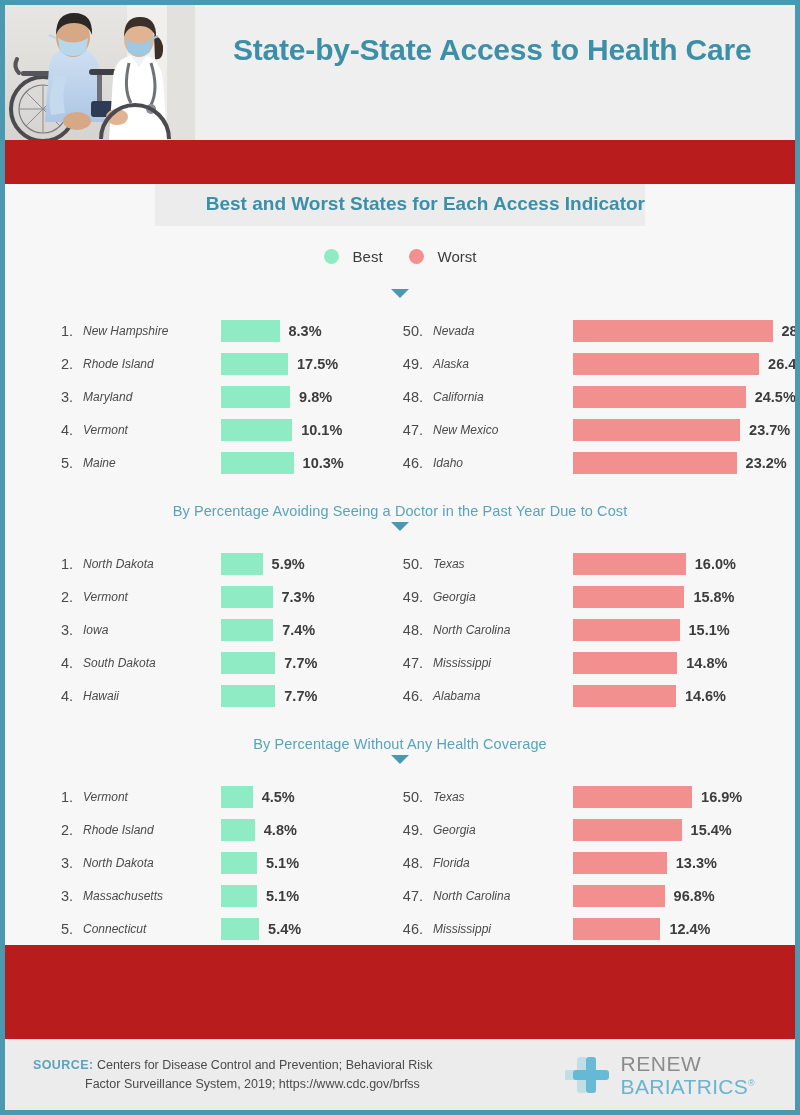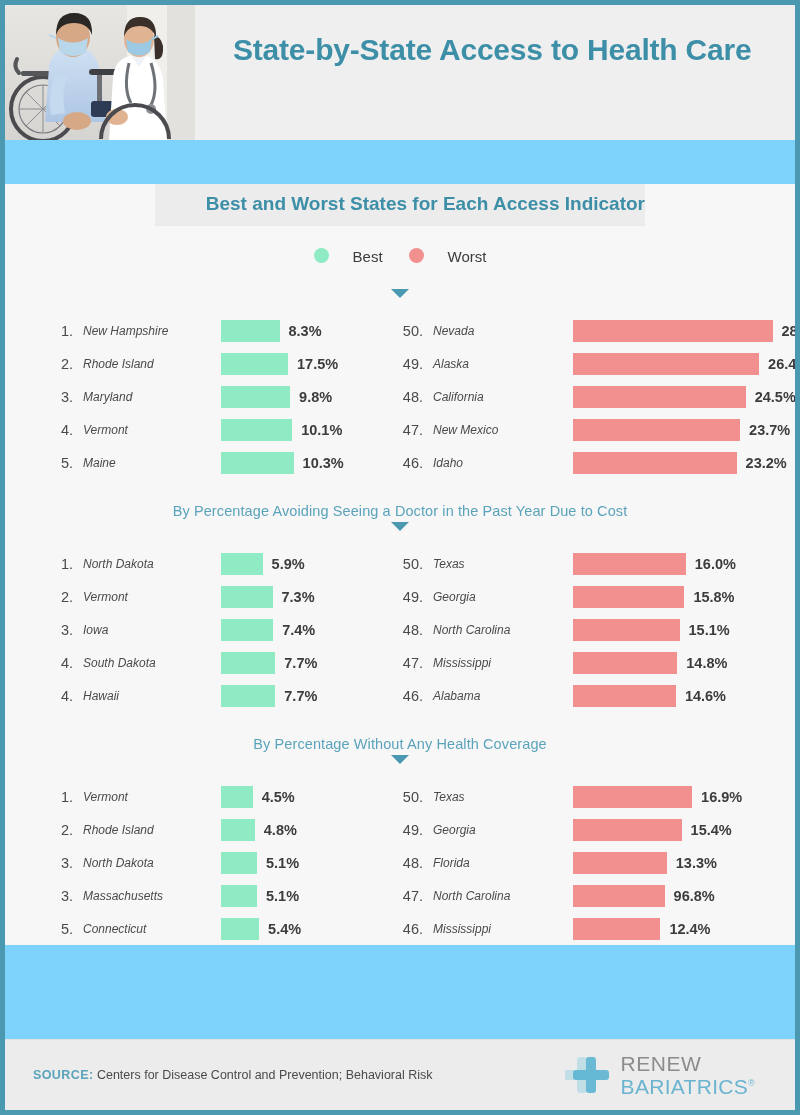--- a/index.html
+++ b/index.html
@@ -9,21 +9,21 @@
   }
   body {
     font-family: "Liberation Sans", sans-serif;
   }
   .page {
     position: relative;
     width: 800px;
     height: 1115px;
     box-sizing: border-box;
     border: 5px solid #4a99b0;
-    background: #7dd3fc;
+    background: #b91c1c;
     overflow: hidden;
   }
 
   
   .header {
     position: relative;
     height: 135px;
     background: #efefef;
     overflow: hidden;
   }
@@ -68,22 +68,22 @@
 
   .legend {
     margin-top: 22px;
     display: flex;
     justify-content: center;
     align-items: center;
     gap: 26px;
   }
   .legend-item {
     display: flex;
-    align-items: flex-start;
-    gap: 24px;
+    align-items: center;
+    gap: 14px;
     font-size: 15px;
     color: #3c3c3c;
   }
   .legend-dot {
     width: 15px; height: 15px;
     border-radius: 50%;
     display: block;
   }
 
   .indicator {
@@ -518,20 +518,21 @@
             </div>
           </div>
         </div>
       </div>
   </div>
 
   <div class="footer">
     <div class="source">
       <span class="source-label">SOURCE:</span>
       <span>Centers for Disease Control and Prevention; Behavioral Risk</span>
+      <span class="source-line2">Factor Surveillance System, 2019; https://www.cdc.gov/brfss</span>
     </div>
     <div class="logo">
       <span class="logo-mark">
         <svg width="46" height="46" viewBox="0 0 46 46" xmlns="http://www.w3.org/2000/svg" aria-hidden="true">
           <g opacity="0.55">
             <path d="M8 18 h10 V8 a3 3 0 0 1 3-3 h4 a3 3 0 0 1 3 3 v10 h10 a3 3 0 0 1 3 3 v4 a3 3 0 0 1 -3 3 h-10 v10 a3 3 0 0 1 -3 3 h-4 a3 3 0 0 1 -3 -3 V28 H8 a3 3 0 0 1 -3 -3 v-4 a3 3 0 0 1 3 -3 z" fill="#9fd3e3" transform="translate(-6,0)"></path>
           </g>
           <g opacity="0.88">
             <path d="M8 18 h10 V8 a3 3 0 0 1 3-3 h4 a3 3 0 0 1 3 3 v10 h10 a3 3 0 0 1 3 3 v4 a3 3 0 0 1 -3 3 h-10 v10 a3 3 0 0 1 -3 3 h-4 a3 3 0 0 1 -3 -3 V28 H8 a3 3 0 0 1 -3 -3 v-4 a3 3 0 0 1 3 -3 z" fill="#5ab4d2" transform="translate(3,0)"></path>
           </g>

